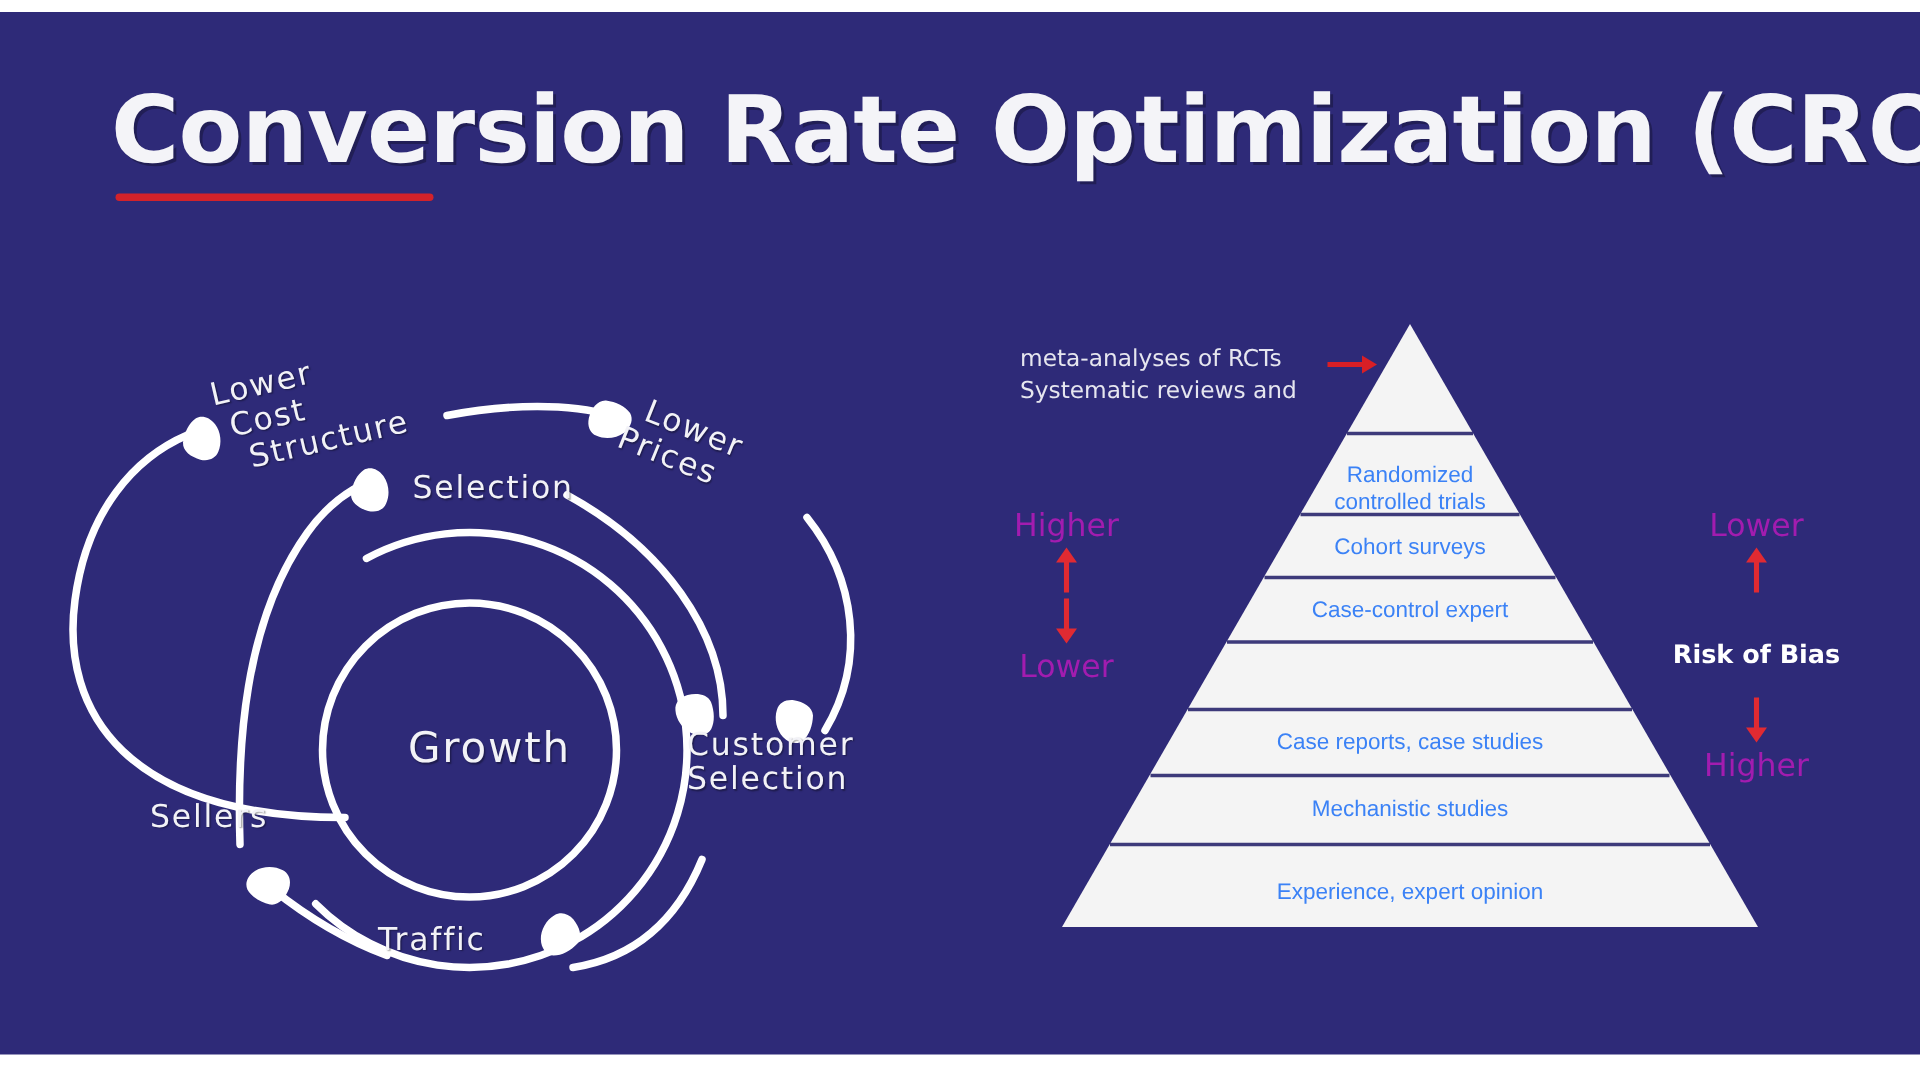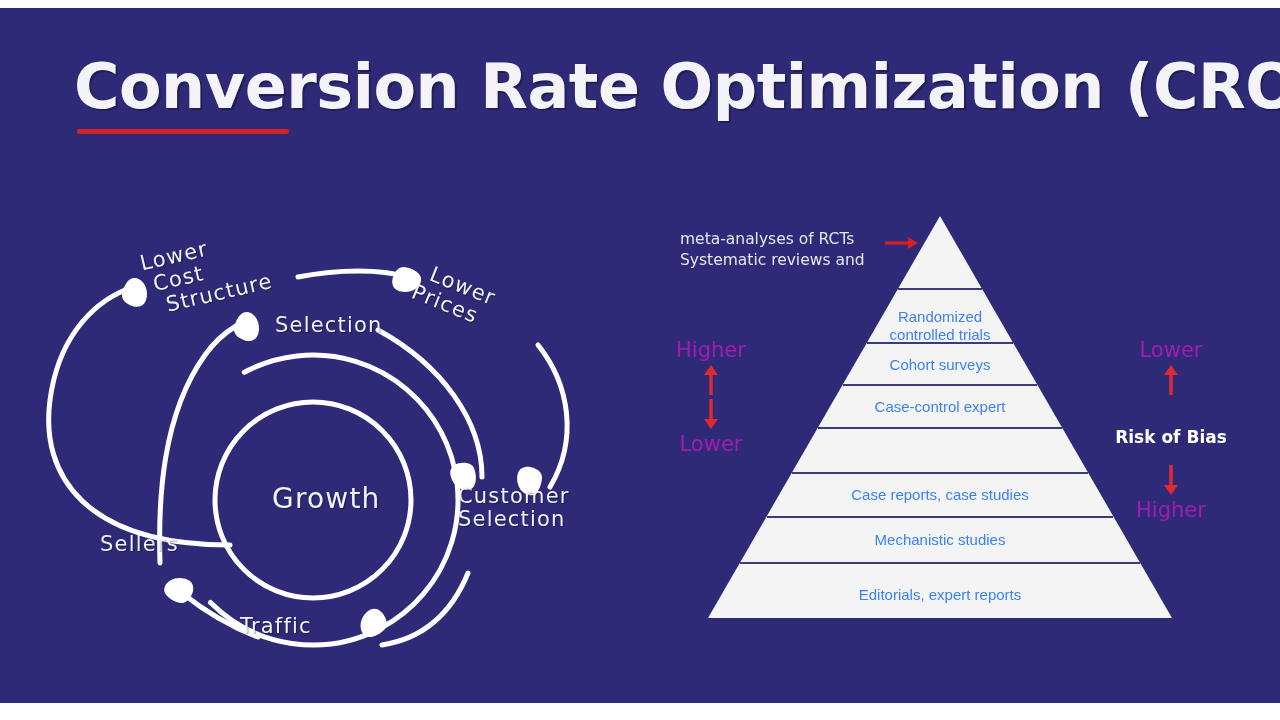--- a/index.html
+++ b/index.html
@@ -93,21 +93,21 @@
     transform: rotate(22deg);
     transform-origin: left top;
   }
   #lbl-lower-prices span { display: block; }
   #lbl-lower-prices .ln2 { margin-left: -10px; }
 
   #lbl-selection { left: 245px; top: 89px; }
   #lbl-customer  { left: 395px; top: 260px; text-align: left; margin-left: 33px; }
   #lbl-customer span { display: block; }
   #lbl-sellers   { left: 70px;  top: 308px; }
-  #lbl-traffic   { left: 210px; top: 390px; text-align: right; }
+  #lbl-traffic   { left: 222px; top: 390px; text-align: right; }
   #lbl-growth    { left: 242px; top: 262px; font-size: 28px; }
 
   
   #pyramid-area {
     position: absolute;
     left: 640px;
     top: 200px;
     width: 600px;
     height: 450px;
   }
@@ -267,21 +267,21 @@
     </svg>
 
     <div class="pyr-row-label" style="top:108px;">
       <div>Randomized</div>
       <div>controlled trials</div>
     </div>
     <div class="pyr-row-label" style="top:156px;">Cohort surveys</div>
     <div class="pyr-row-label" style="top:198px;">Case-control expert</div>
     <div class="pyr-row-label" style="top:286px;">Case reports, case studies</div>
     <div class="pyr-row-label" style="top:331px;">Mechanistic studies</div>
-    <div class="pyr-row-label" style="top:386px;">Editorials, expert reports</div>
+    <div class="pyr-row-label" style="top:386px;">Experience, expert opinion</div>
   </div>
 
   <div id="callout">
     <span>meta-analyses of RCTs</span>
     <span>Systematic reviews and</span>
   </div>
   <svg id="callout-arrow" viewBox="0 0 34 14">
     <line x1="1" y1="7" x2="24" y2="7" stroke="#d81f26" stroke-width="3.2"></line>
     <polygon points="24,1 34,7 24,13" fill="#d81f26"></polygon>
   </svg>

